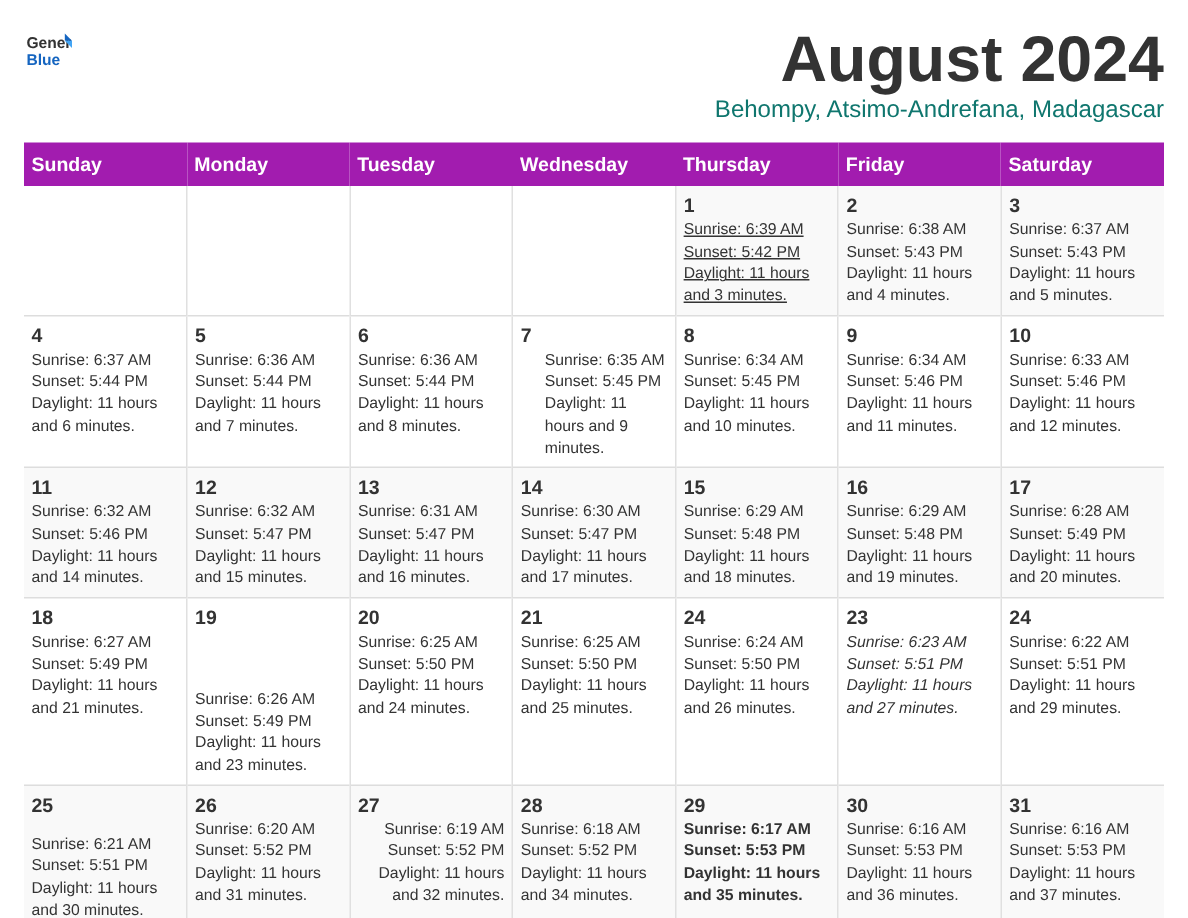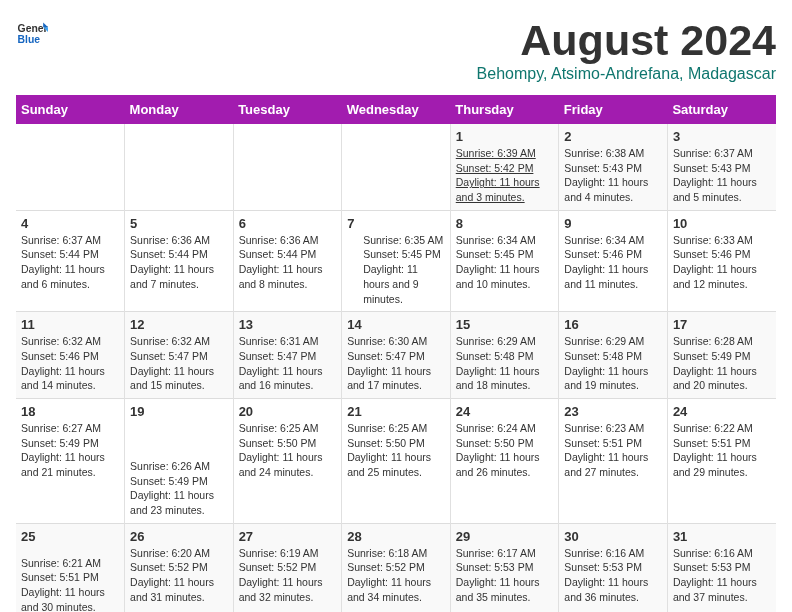--- a/index.html
+++ b/index.html
@@ -253,21 +253,21 @@
 Daylight: 11 hours and 25 minutes.</div>
         </td>
         <td>
           <span class="day-number">24</span>
           <div class="day-info" style="white-space: pre-line;">Sunrise: 6:24 AM
 Sunset: 5:50 PM
 Daylight: 11 hours and 26 minutes.</div>
         </td>
         <td>
           <span class="day-number">23</span>
-          <div class="day-info" style="white-space: pre-line;">Sunrise: 6:23 AM
+          <div class="day-info" style="white-space: pre-line; font-style: italic;">Sunrise: 6:23 AM
 Sunset: 5:51 PM
 Daylight: 11 hours and 27 minutes.</div>
         </td>
         <td>
           <span class="day-number">24</span>
           <div class="day-info" style="white-space: pre-line;">Sunrise: 6:22 AM
 Sunset: 5:51 PM
 Daylight: 11 hours and 29 minutes.</div>
         </td>
       </tr>
@@ -279,33 +279,33 @@
 Daylight: 11 hours and 30 minutes.</div>
         </td>
         <td>
           <span class="day-number">26</span>
           <div class="day-info" style="white-space: pre-line;">Sunrise: 6:20 AM
 Sunset: 5:52 PM
 Daylight: 11 hours and 31 minutes.</div>
         </td>
         <td>
           <span class="day-number">27</span>
-          <div class="day-info" style="white-space: pre-line;">Sunrise: 6:19 AM
+          <div class="day-info" style="white-space: pre-line; text-align: right;">Sunrise: 6:19 AM
 Sunset: 5:52 PM
 Daylight: 11 hours and 32 minutes.</div>
         </td>
         <td>
           <span class="day-number">28</span>
           <div class="day-info" style="white-space: pre-line;">Sunrise: 6:18 AM
 Sunset: 5:52 PM
 Daylight: 11 hours and 34 minutes.</div>
         </td>
         <td>
           <span class="day-number">29</span>
-          <div class="day-info" style="white-space: pre-line;">Sunrise: 6:17 AM
+          <div class="day-info" style="white-space: pre-line; font-weight: bold;">Sunrise: 6:17 AM
 Sunset: 5:53 PM
 Daylight: 11 hours and 35 minutes.</div>
         </td>
         <td>
           <span class="day-number">30</span>
           <div class="day-info" style="white-space: pre-line;">Sunrise: 6:16 AM
 Sunset: 5:53 PM
 Daylight: 11 hours and 36 minutes.</div>
         </td>
         <td>

